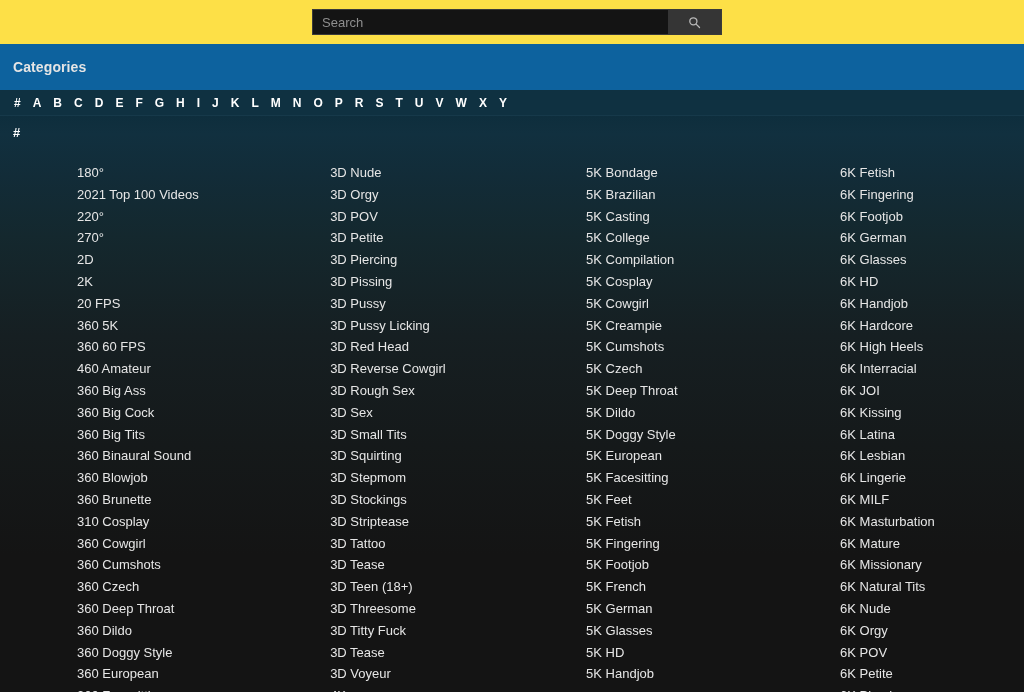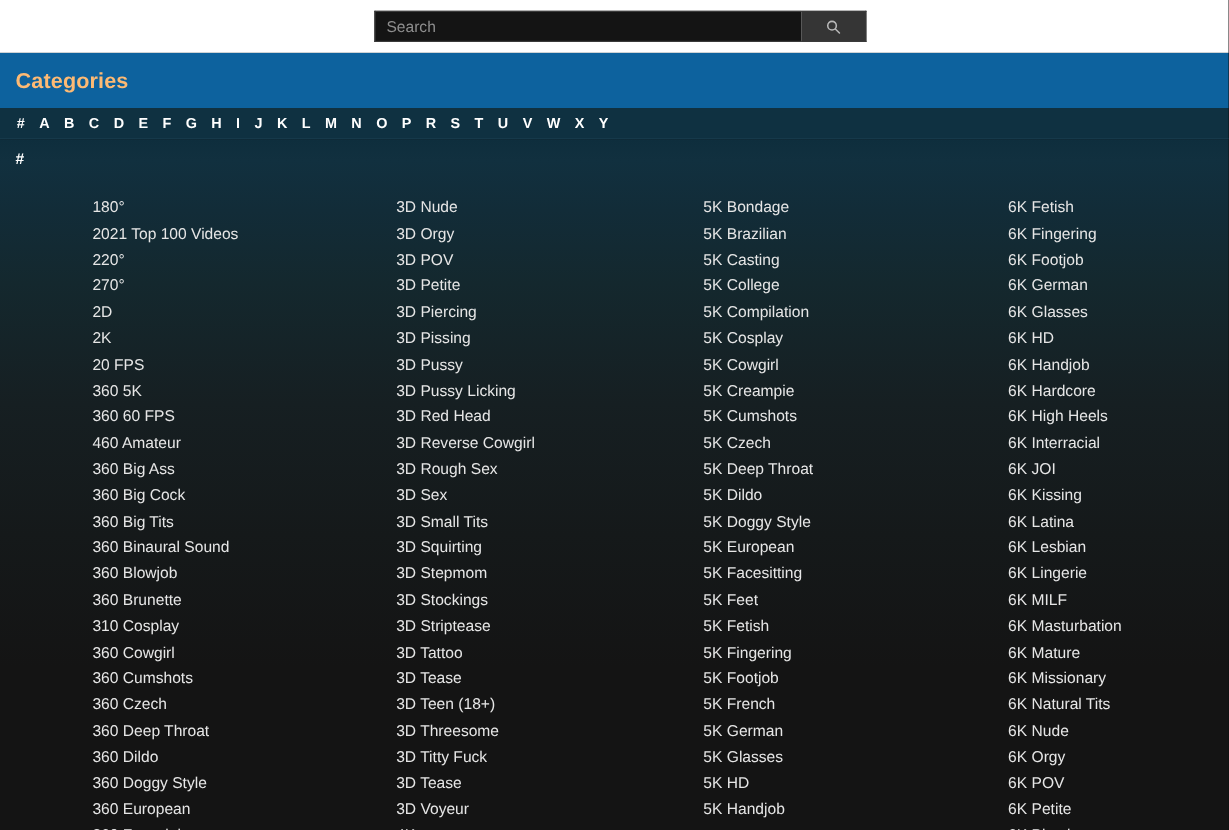--- a/index.html
+++ b/index.html
@@ -22,21 +22,21 @@
     height: 692px;
     overflow: hidden;
     background: #111111;
   }
 
   
   .topbar {
     position: relative;
     width: 1024px;
     height: 44px;
-    background: #ffffff;
+    background: #fde047;
     display: flex;
     align-items: center;
     justify-content: center;
   }
 
   .search-wrap {
     display: flex;
     align-items: flex-start;
     height: 26px;
     margin-left: 10px;
@@ -74,23 +74,23 @@
   
   .banner {
     width: 1024px;
     height: 46px;
     background: #0d629e;
     display: flex;
     align-items: center;
     padding-left: 13px;
   }
   .banner-title {
-    font-size: 18px;
+    font-size: 14px;
     font-weight: bold;
-    color: #fdba74;
+    color: #e5e5e5;
     letter-spacing: .1px;
   }
 
   
   .alpha-nav {
     width: 1024px;
     height: 26px;
     background: #0f3141;
     display: flex;
     align-items: center;

